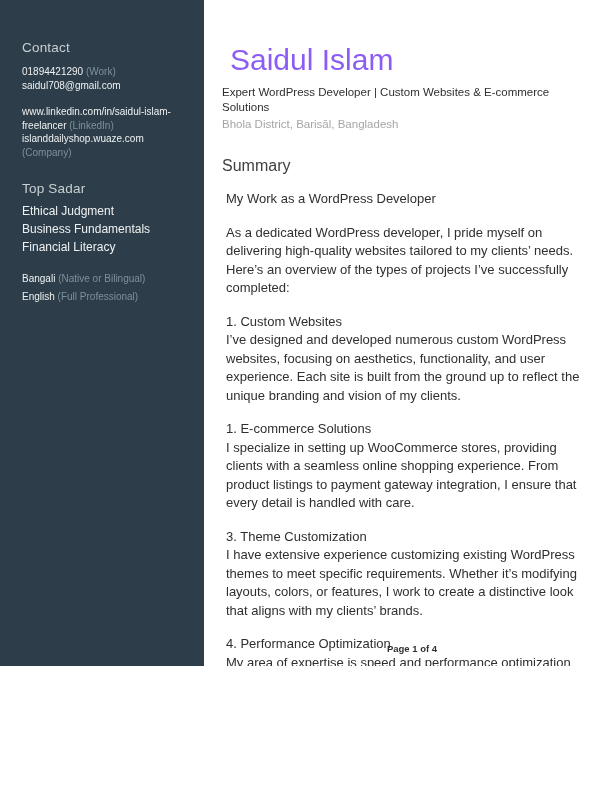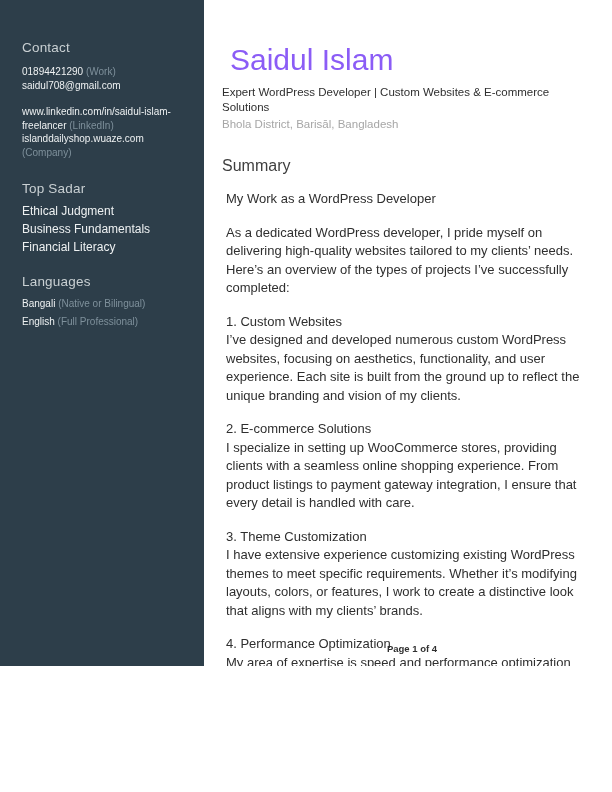--- a/index.html
+++ b/index.html
@@ -86,21 +86,20 @@
     <div class="sb-section">
       <h2 class="sb-heading">Top Sadar</h2>
       <ul class="sb-list">
         <li>Ethical Judgment</li>
         <li>Business Fundamentals</li>
         <li>Financial Literacy</li>
       </ul>
     </div>
 
     <div class="sb-section">
-      <h2 class="sb-heading">Languages</h2>
       <div class="lang-item"><span>Bangali</span> <span class="muted">(Native or Bilingual)</span></div>
       <div class="lang-item"><span>English</span> <span class="muted">(Full Professional)</span></div>
     </div>
 
   </aside>
 
   <main class="main">
 
     <h1 class="name">Saidul Islam</h1>
 
@@ -108,21 +107,21 @@
 
     <p class="location">Bhola District, Barisāl, Bangladesh</p>
 
     <h2 class="summary-heading">Summary</h2>
 
     <div class="summary-body">
       <p>My Work as a WordPress Developer</p>
       <p>As a dedicated WordPress developer, I pride myself on delivering high-quality websites tailored to my clients’ needs. Here’s an overview of the types of projects I’ve successfully completed:</p>
       <p>1. Custom Websites
 I’ve designed and developed numerous custom WordPress websites, focusing on aesthetics, functionality, and user experience. Each site is built from the ground up to reflect the unique branding and vision of my clients.</p>
-      <p>2. E-commerce Solutions
+      <p>1. E-commerce Solutions
 I specialize in setting up WooCommerce stores, providing clients with a seamless online shopping experience. From product listings to payment gateway integration, I ensure that every detail is handled with care.</p>
       <p>3. Theme Customization
 I have extensive experience customizing existing WordPress themes to meet specific requirements. Whether it’s modifying layouts, colors, or features, I work to create a distinctive look that aligns with my clients’ brands.</p>
       <p>4. Performance Optimization
 My area of expertise is speed and performance optimization for websites. This includes image optimization, caching, and code minification, resulting in faster load times and improved user satisfaction.</p>
       <p>5. SEO Best Practices</p>
     </div>
 
     <div class="page-footer">Page 1 of 4</div>
 

